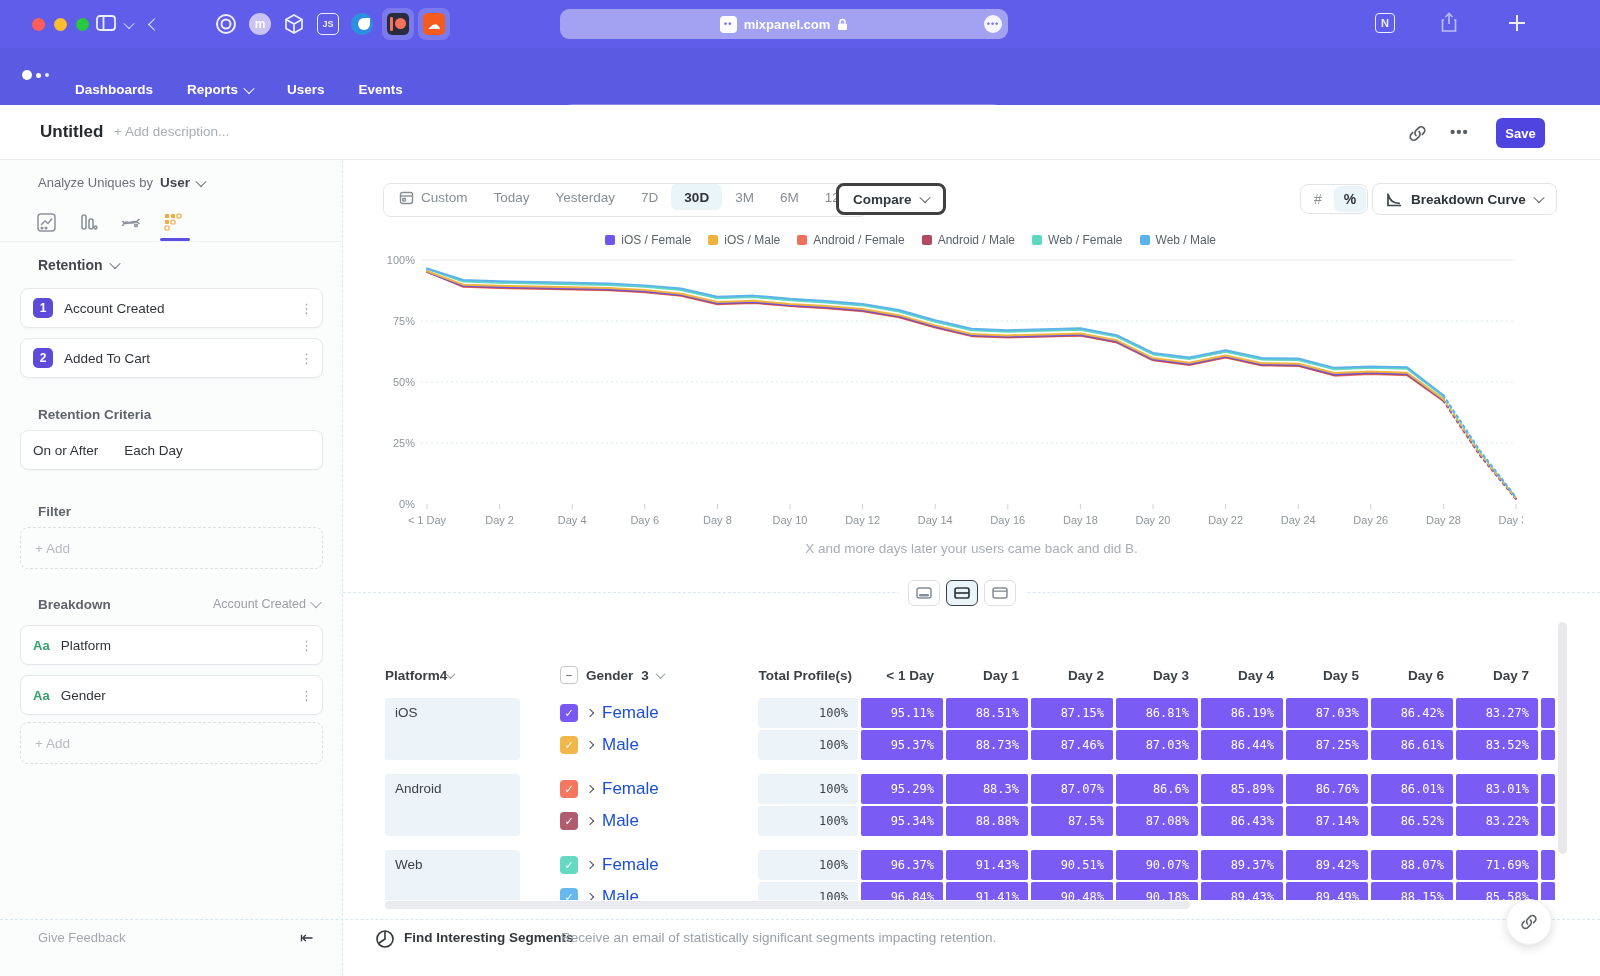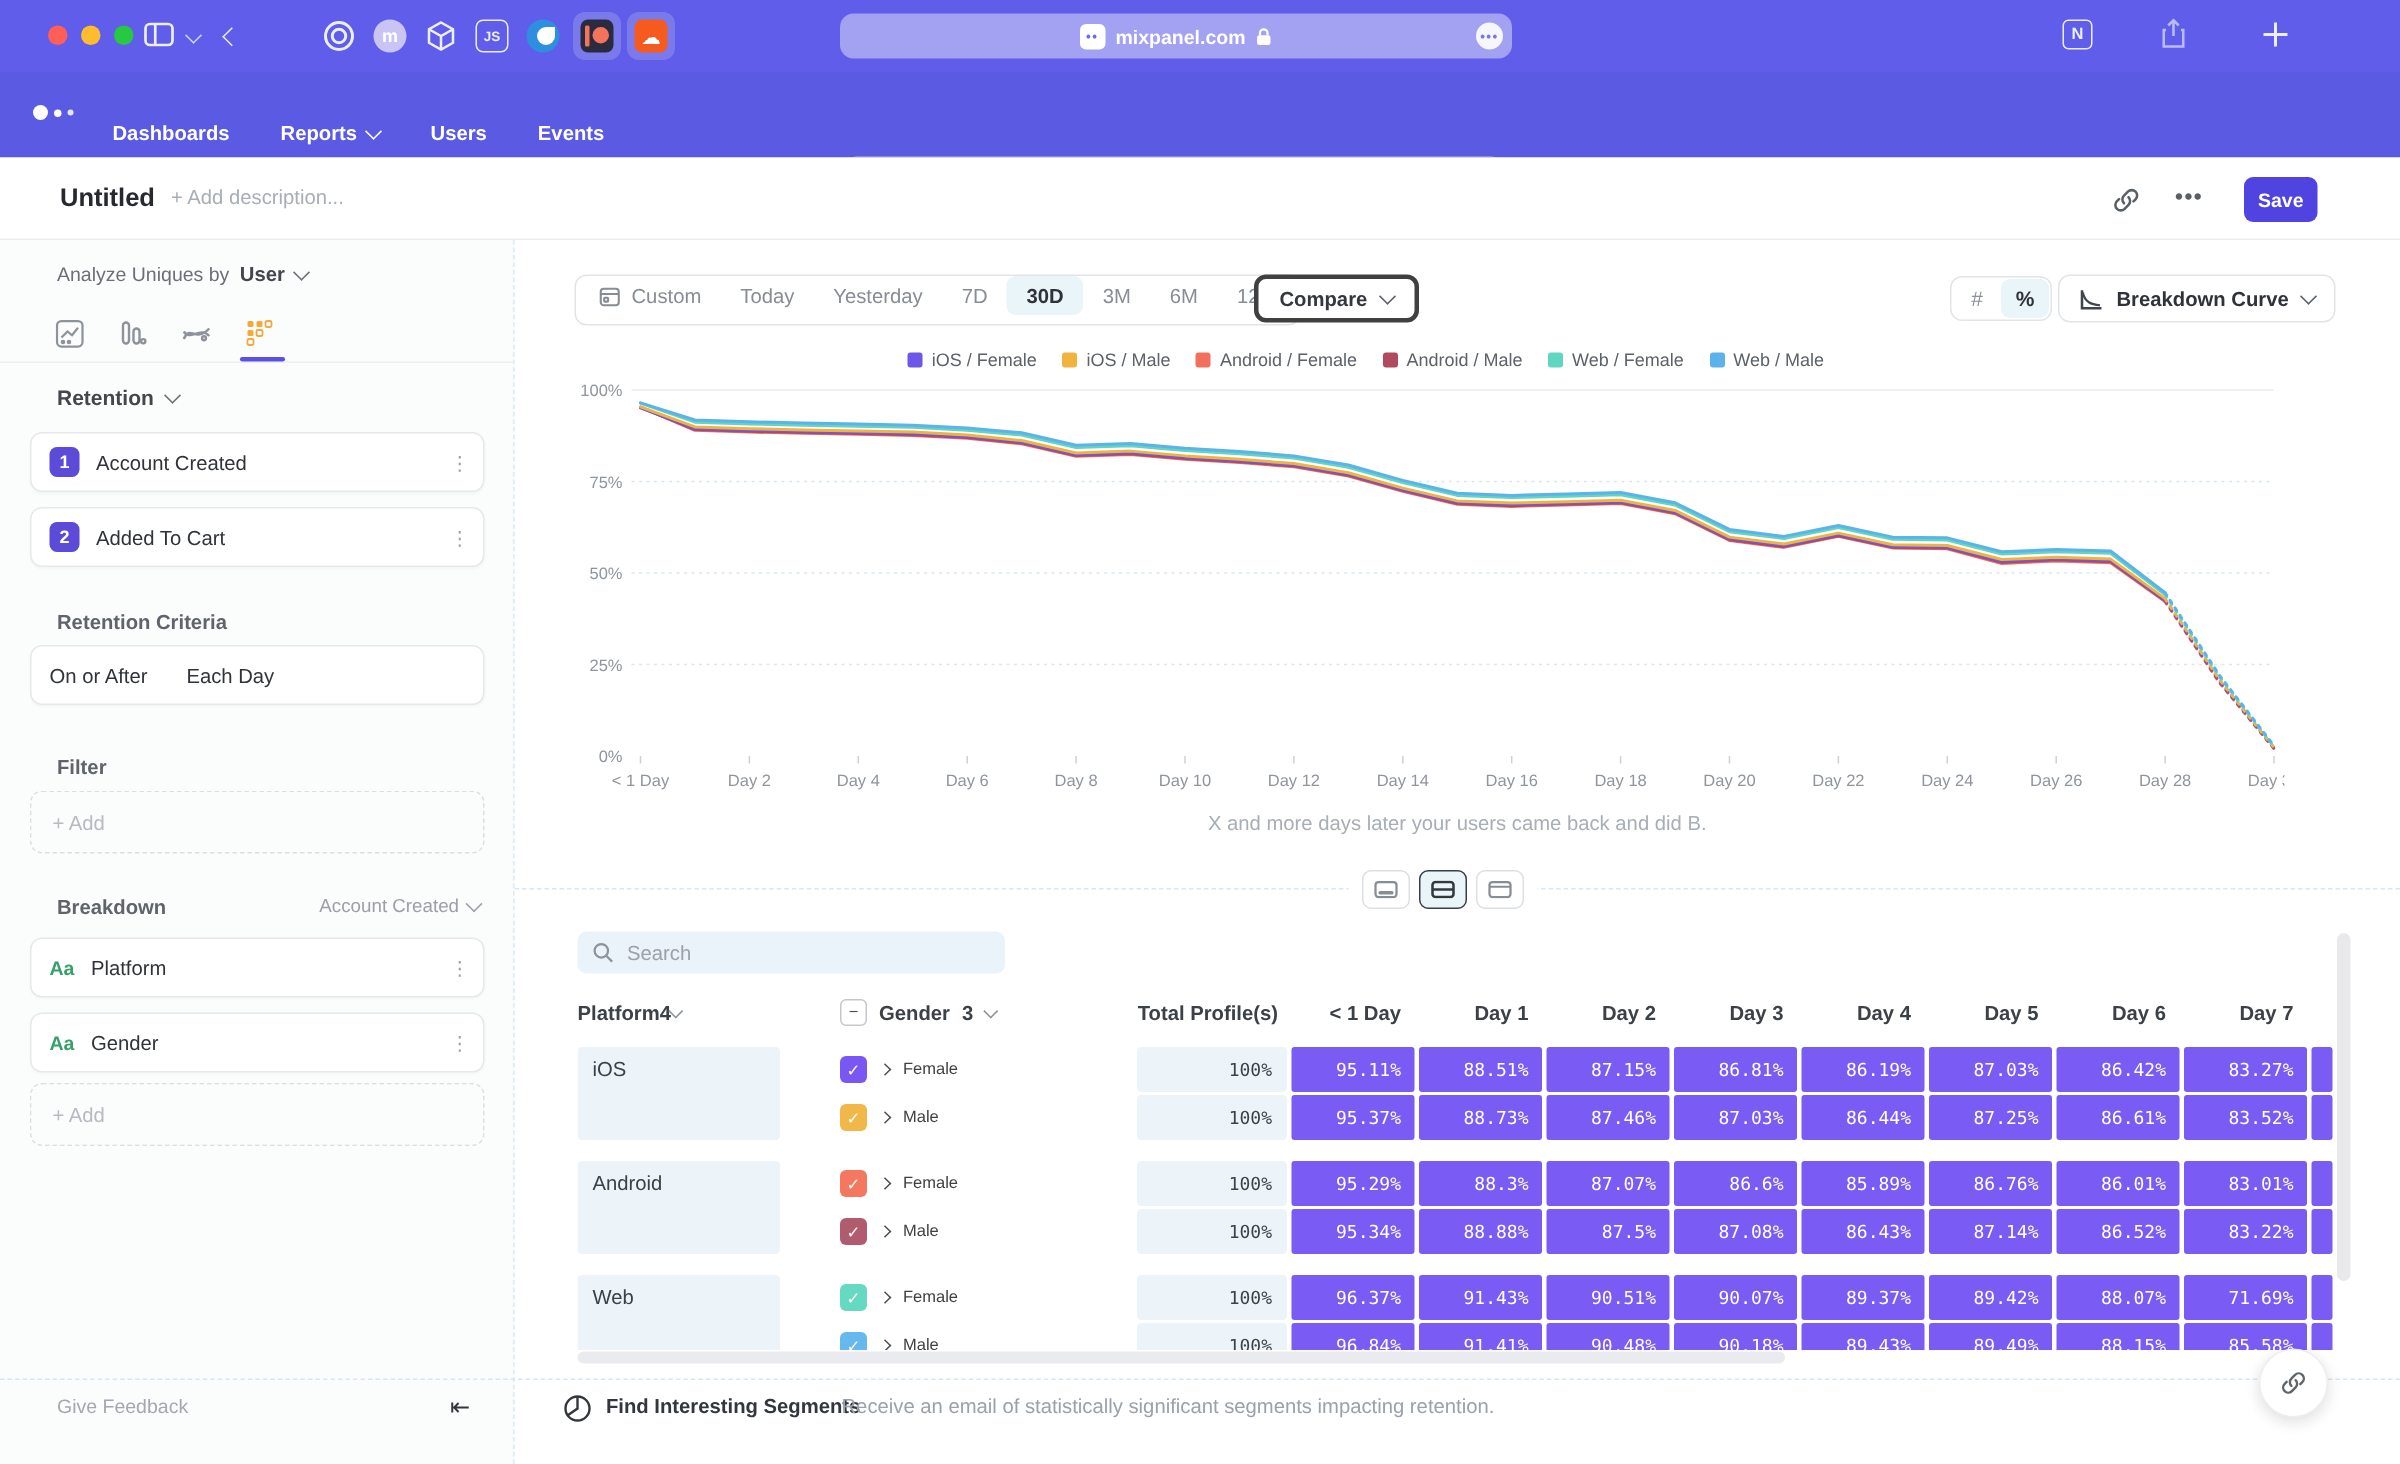--- a/index.html
+++ b/index.html
@@ -80,21 +80,21 @@
   #tbl-head{left:385px;top:660px;width:1171px;height:30px;display:flex;align-items:center;overflow:hidden;}
   .th{font-size:13.5px;color:#3c4147;font-weight:bold;}
   .dayhead{width:82px;margin-left:3px;text-align:right;padding-right:9px;box-sizing:border-box;flex:none;}
   #tbl-rows{left:385px;top:698px;width:1171px;height:202px;overflow:hidden;}
   .tgroup{position:relative;margin-bottom:14px;}
   .pblock{position:absolute;left:0;top:0;width:135px;height:62px;background:#ecf4fa;border-radius:3px;
     box-sizing:border-box;padding:7px 10px;font-size:13.5px;color:#3c4147;}
   .trow{display:flex;align-items:center;height:30px;margin:0 0 2px 175px;}
   .gcell{width:198px;display:flex;align-items:center;gap:9px;flex:none;}
   .cb{width:18px;height:18px;border-radius:4px;color:#fff;font-size:11px;display:flex;align-items:center;justify-content:center;flex:none;}
-  .glabel{font-size:11px;color:#404040;}
+  .glabel{font-size:17px;color:#1d4ed8;}
   .totcell{width:100px;height:30px;background:#ecf4fa;border-radius:3px;display:flex;align-items:center;justify-content:flex-end;
     padding-right:10px;box-sizing:border-box;font-family:"DejaVu Sans Mono",monospace;font-size:12px;color:#3c4147;flex:none;}
   .daycell{width:82px;height:30px;margin-left:3px;background:#7a5cf5;border-radius:2px;color:#fff;
     font-family:"DejaVu Sans Mono",monospace;font-size:12px;display:flex;align-items:center;justify-content:flex-end;
     padding-right:9px;box-sizing:border-box;flex:none;}
   .daycell.sliver{width:14px;padding:0;}
   #hscroll{left:385px;top:901px;width:805px;height:8px;background:#e9ebee;border-radius:4px;}
   #vscroll{left:1558px;top:622px;width:9px;height:232px;background:#e9e9ec;border-radius:5px;}
   
   #footer-line{left:0;top:919px;width:1600px;border-top:1px dashed #d9e6f0;}
@@ -485,27 +485,20 @@
         </svg>
     </div>
     <div class="lt">
       <svg width="16" height="12" viewBox="0 0 16 12">
           <rect x="1" y="1" width="14" height="10" rx="2" fill="none" stroke="currentColor" stroke-width="1.5"></rect>
           <line x1="1" y1="4.2" x2="15" y2="4.2" stroke="currentColor" stroke-width="1.3"></line>
         </svg>
     </div>
   </div>
 
-  <div class="abs" id="tbl-search">
-    <svg width="14" height="14" viewBox="0 0 15 15" fill="none" stroke="#8c939b" stroke-width="1.6">
-        <circle cx="6.3" cy="6.3" r="4.8"></circle>
-        <line x1="10" y1="10" x2="14" y2="14"></line>
-      </svg>
-    <span>Search</span>
-  </div>
   <div class="abs" id="tbl-head">
     <div style="width:175px;display:flex;align-items:center;flex:none;">
       <span class="th">Platform</span>
       <span class="th cnt">4</span>
       <span class="chev down" style="color:#8c939b;width:6px;height:6px;"></span>
     </div>
     <div style="width:198px;display:flex;align-items:center;gap:8px;flex:none;">
       <span style="width:16px;height:16px;border:1.4px solid #c3c7cc;border-radius:4px;display:flex;align-items:center;justify-content:center;color:#4a4f55;font-size:11px;background:#fff;">−</span>
       <span class="th">Gender</span>
       <span class="th cnt" style="margin:0;">3</span>

